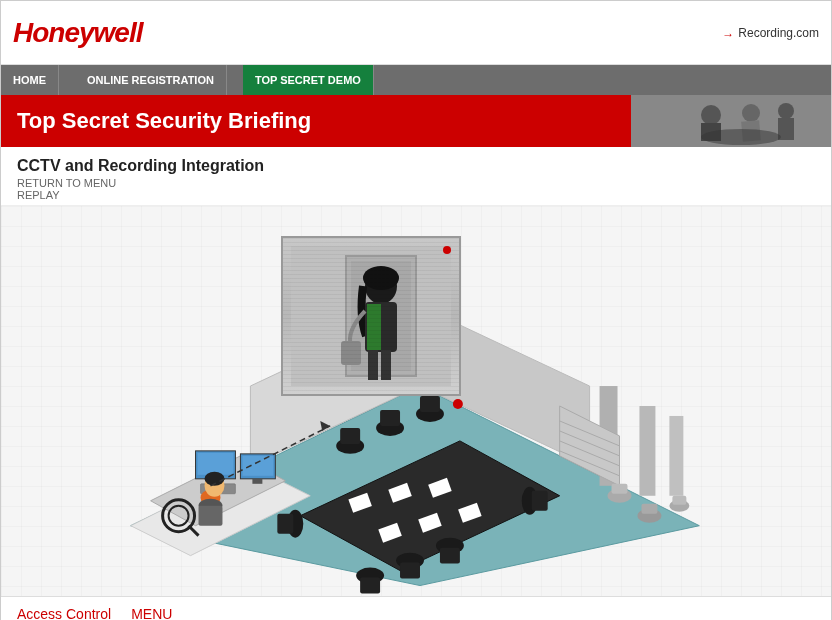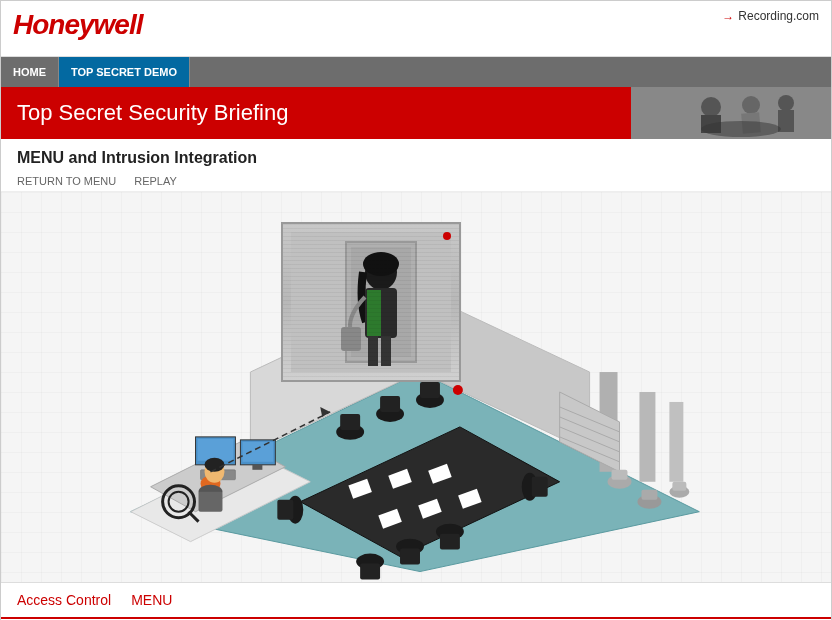--- a/index.html
+++ b/index.html
@@ -1,38 +1,38 @@
 <!DOCTYPE html>
 <html><head>
   <meta charset="utf-8">
   <style>
     * { margin: 0; padding: 0; box-sizing: border-box; }
     body { font-family: Arial, sans-serif; background: #f0f0f0; width: 832px; min-height: 620px; border: 1px solid #ccc; overflow: hidden; }
 
     
-    #header { background: #fff; padding: 8px 12px; display: flex; align-items: flex-start; justify-content: space-between; border-bottom: 1px solid #ddd; height: 56px; }
+    #header { background: #fff; padding: 8px 12px; display: flex; align-items: center; justify-content: space-between; border-bottom: 1px solid #ddd; height: 64px; }
     #logo { color: #cc0000; font-size: 28px; font-weight: bold; font-style: italic; letter-spacing: -1px; }
     #honeywell-link { color: #333; font-size: 12px; text-decoration: none; display: flex; align-items: center; gap: 4px; }
     #honeywell-link::before { content: '→'; color: #cc0000; }
 
     
-    #nav { background: #6d6d6d; display: flex; align-items: center; height: 30px; }
+    #nav { background: #6d6d6d; display: flex; align-items: center; height: 30px; gap: 16px; }
     .nav-item { color: #fff; font-size: 11px; font-weight: bold; padding: 0 12px; height: 100%; display: flex; align-items: center; border-right: 1px solid #888; text-transform: uppercase; cursor: pointer; white-space: nowrap; }
-    .nav-item.active { background: #0369a1; }
+    .nav-item.active { background: #15803d; }
 
     
     #hero { background: #cc0000; height: 52px; display: flex; align-items: center; justify-content: space-between; padding: 0 16px; position: relative; overflow: hidden; }
-    #hero-title { color: #fff; font-size: 22px; font-weight: normal; }
+    #hero-title { color: #fff; font-size: 22px; font-weight: bold; }
     #hero-image { position: absolute; right: 0; top: 0; bottom: 0; width: 200px; overflow: hidden; }
     .hero-img-placeholder { width: 200px; height: 52px; background: linear-gradient(135deg, #999 0%, #bbb 30%, #888 60%, #aaa 100%); display: flex; align-items: center; justify-content: center; }
 
     
     #sub-header { background: #fff; padding: 10px 16px 4px; border-bottom: 1px solid #eee; }
     #sub-title { font-size: 16px; font-weight: bold; color: #222; }
-    #sub-links { display: flex; gap: 6px; margin-top: 8px; }
+    #sub-links { display: flex; gap: 0; margin-top: 2px; flex-direction: column; }
     .sub-link { color: #666; font-size: 11px; text-transform: uppercase; cursor: pointer; margin-right: 12px; }
 
     
     #main { background: #f5f5f5; position: relative; overflow: hidden; height: 390px; }
 
     
     #grid-bg { position: absolute; top: 0; left: 0; right: 0; bottom: 0; }
 
     
     #scene-svg { position: absolute; top: 0; left: 0; width: 100%; height: 100%; }
@@ -58,20 +58,21 @@
 </head>
 <body>
 
 <div id="header">
   <div id="logo">Honeywell</div>
   <a id="honeywell-link">Recording.com</a>
 </div>
 
 <div id="nav">
 <div class="nav-item">HOME</div>
+    <div class="nav-item">ONLINE REGISTRATION</div>
     <div class="nav-item active">TOP SECRET DEMO</div>
   </div>
 
 <div id="hero">
   <div id="hero-title">Top Secret Security Briefing</div>
   <div id="hero-image">
     <div class="hero-img-placeholder">
       <svg width="200" height="52" viewBox="0 0 200 52">
         <rect width="200" height="52" fill="#888"></rect>
 
@@ -82,21 +83,21 @@
         <ellipse cx="155" cy="16" rx="8" ry="8" fill="#555"></ellipse>
         <rect x="147" y="23" width="16" height="22" fill="#555"></rect>
 
         <ellipse cx="110" cy="42" rx="40" ry="8" fill="#333" opacity="0.5"></ellipse>
       </svg>
     </div>
   </div>
 </div>
 
 <div id="sub-header">
-  <div id="sub-title">MENU and Intrusion Integration</div>
+  <div id="sub-title">CCTV and Recording Integration</div>
   <div id="sub-links">
   <span class="sub-link">RETURN TO MENU</span>
       <span class="sub-link">REPLAY</span>
     </div>
 </div>
 
 <div id="main">
   <div class="scene-container">
 
     <svg id="grid-bg" width="832" height="390" style="position:absolute;top:0;left:0;">

